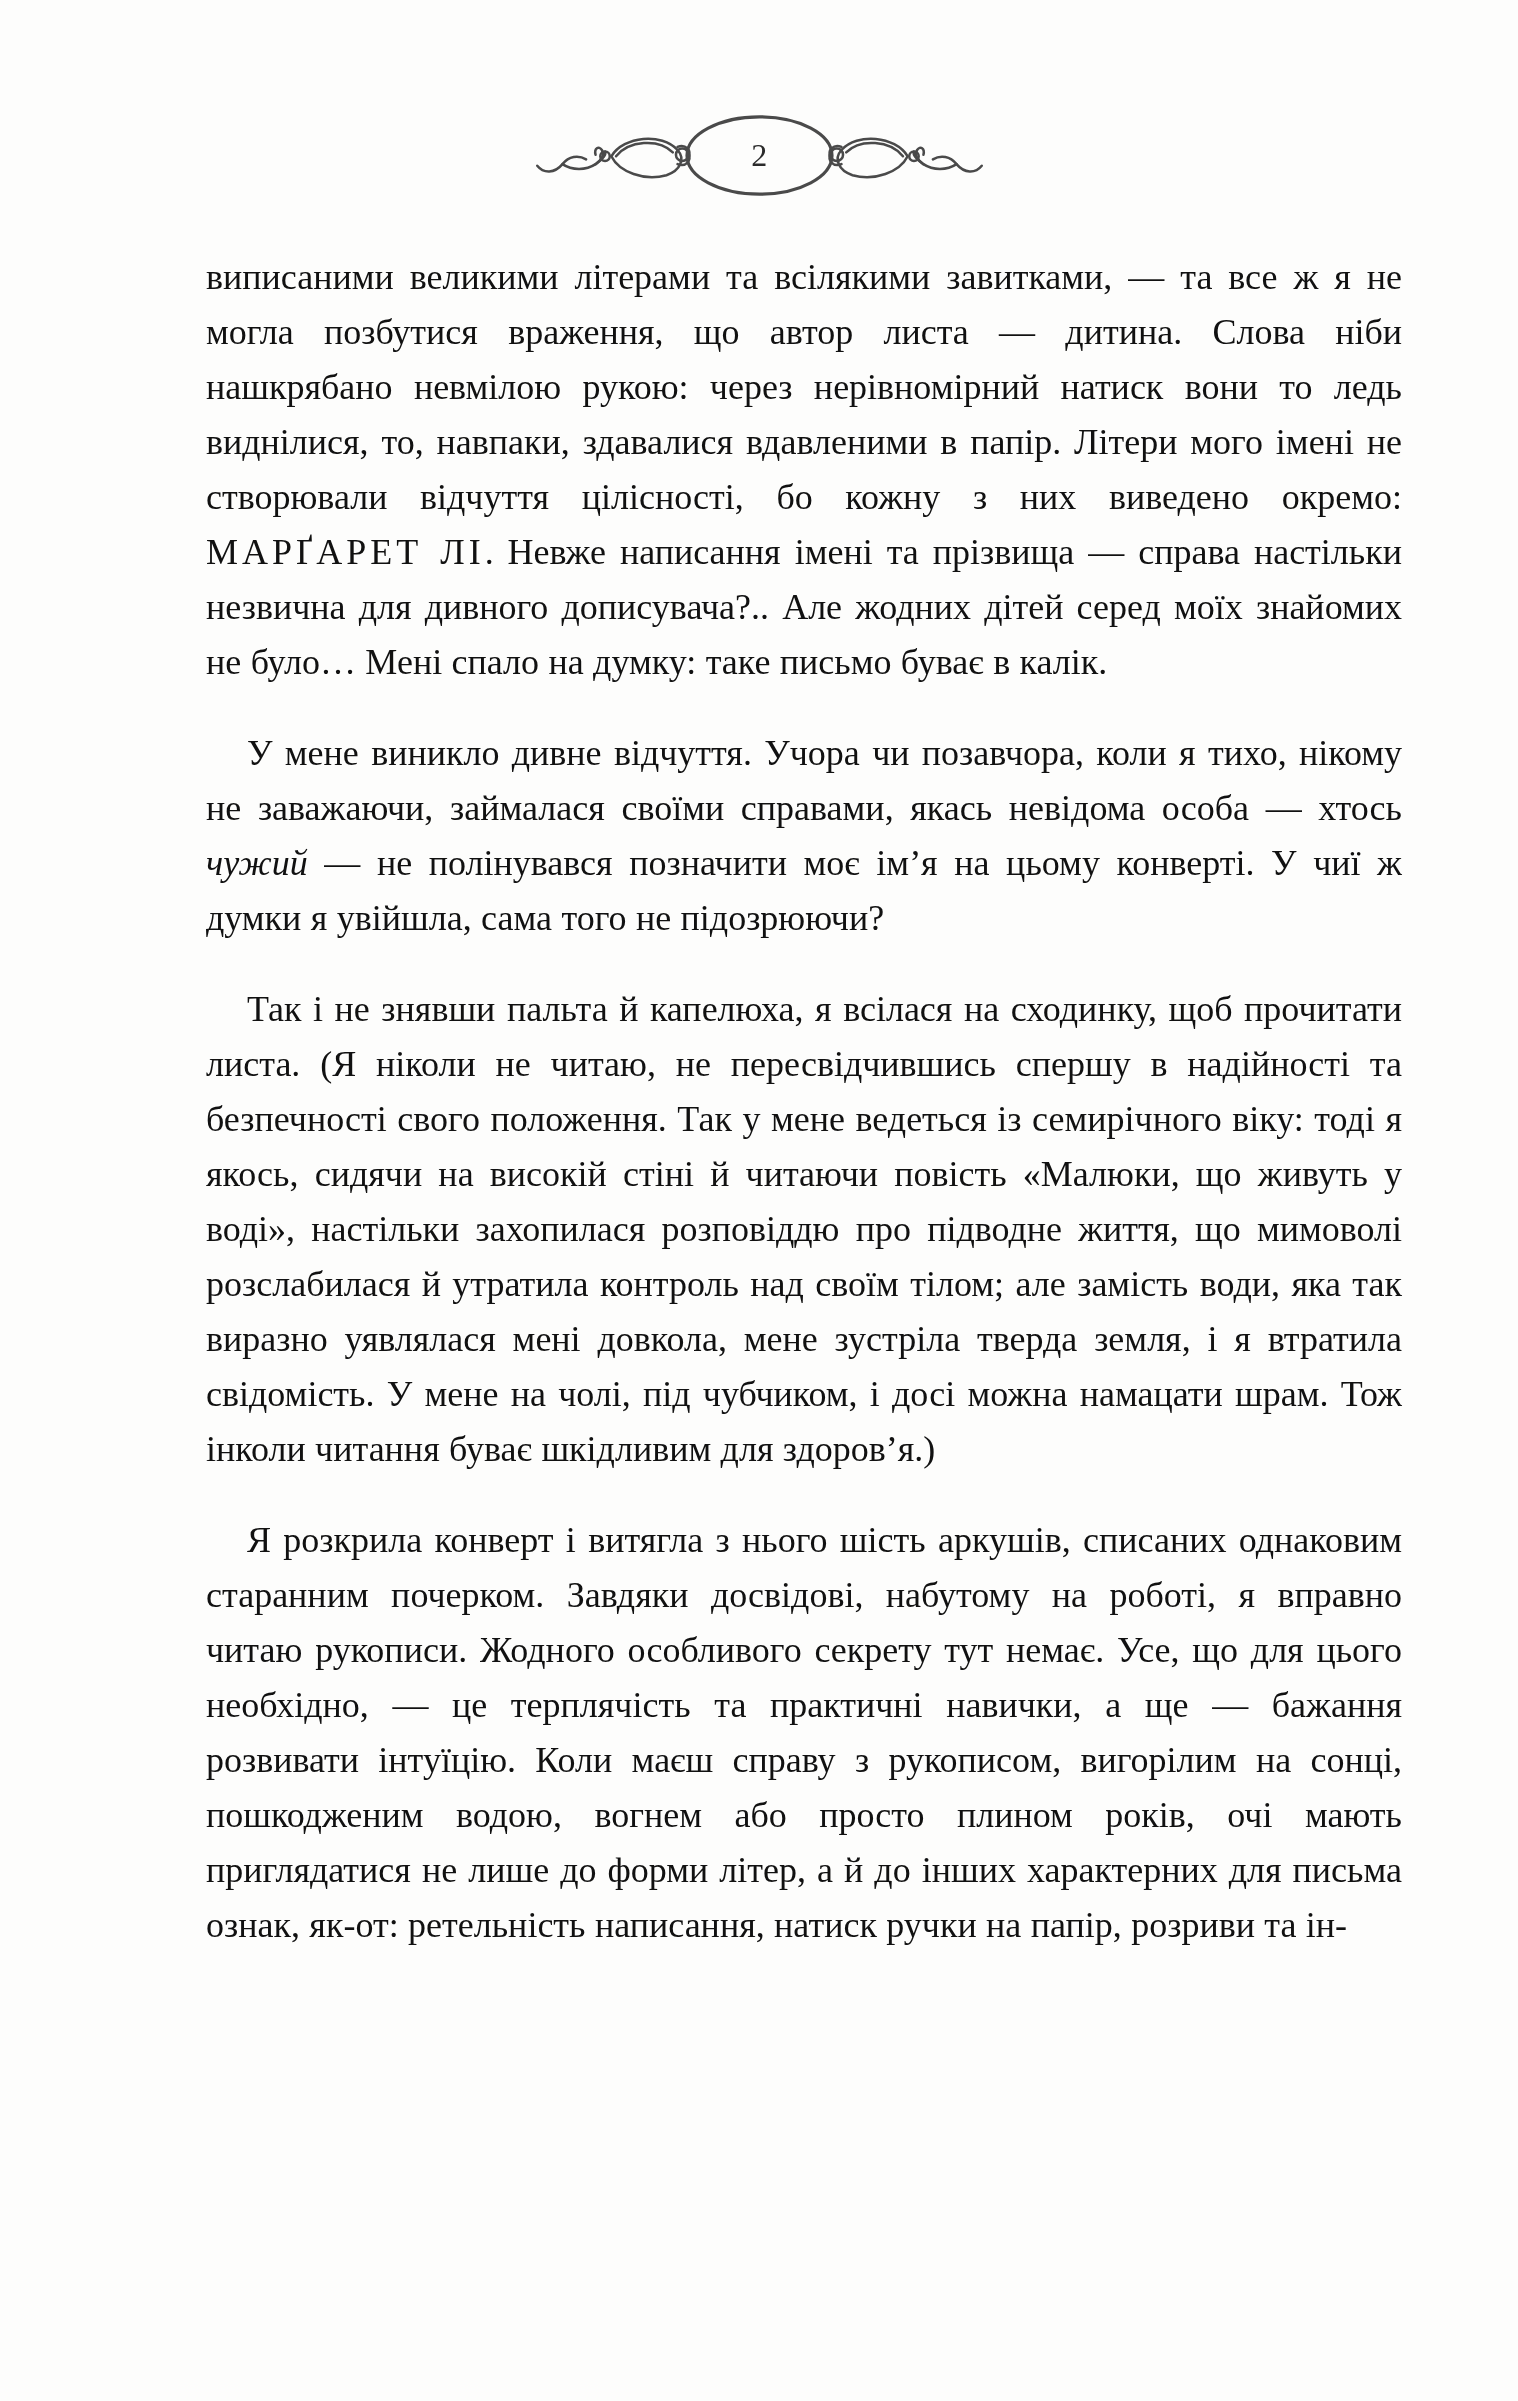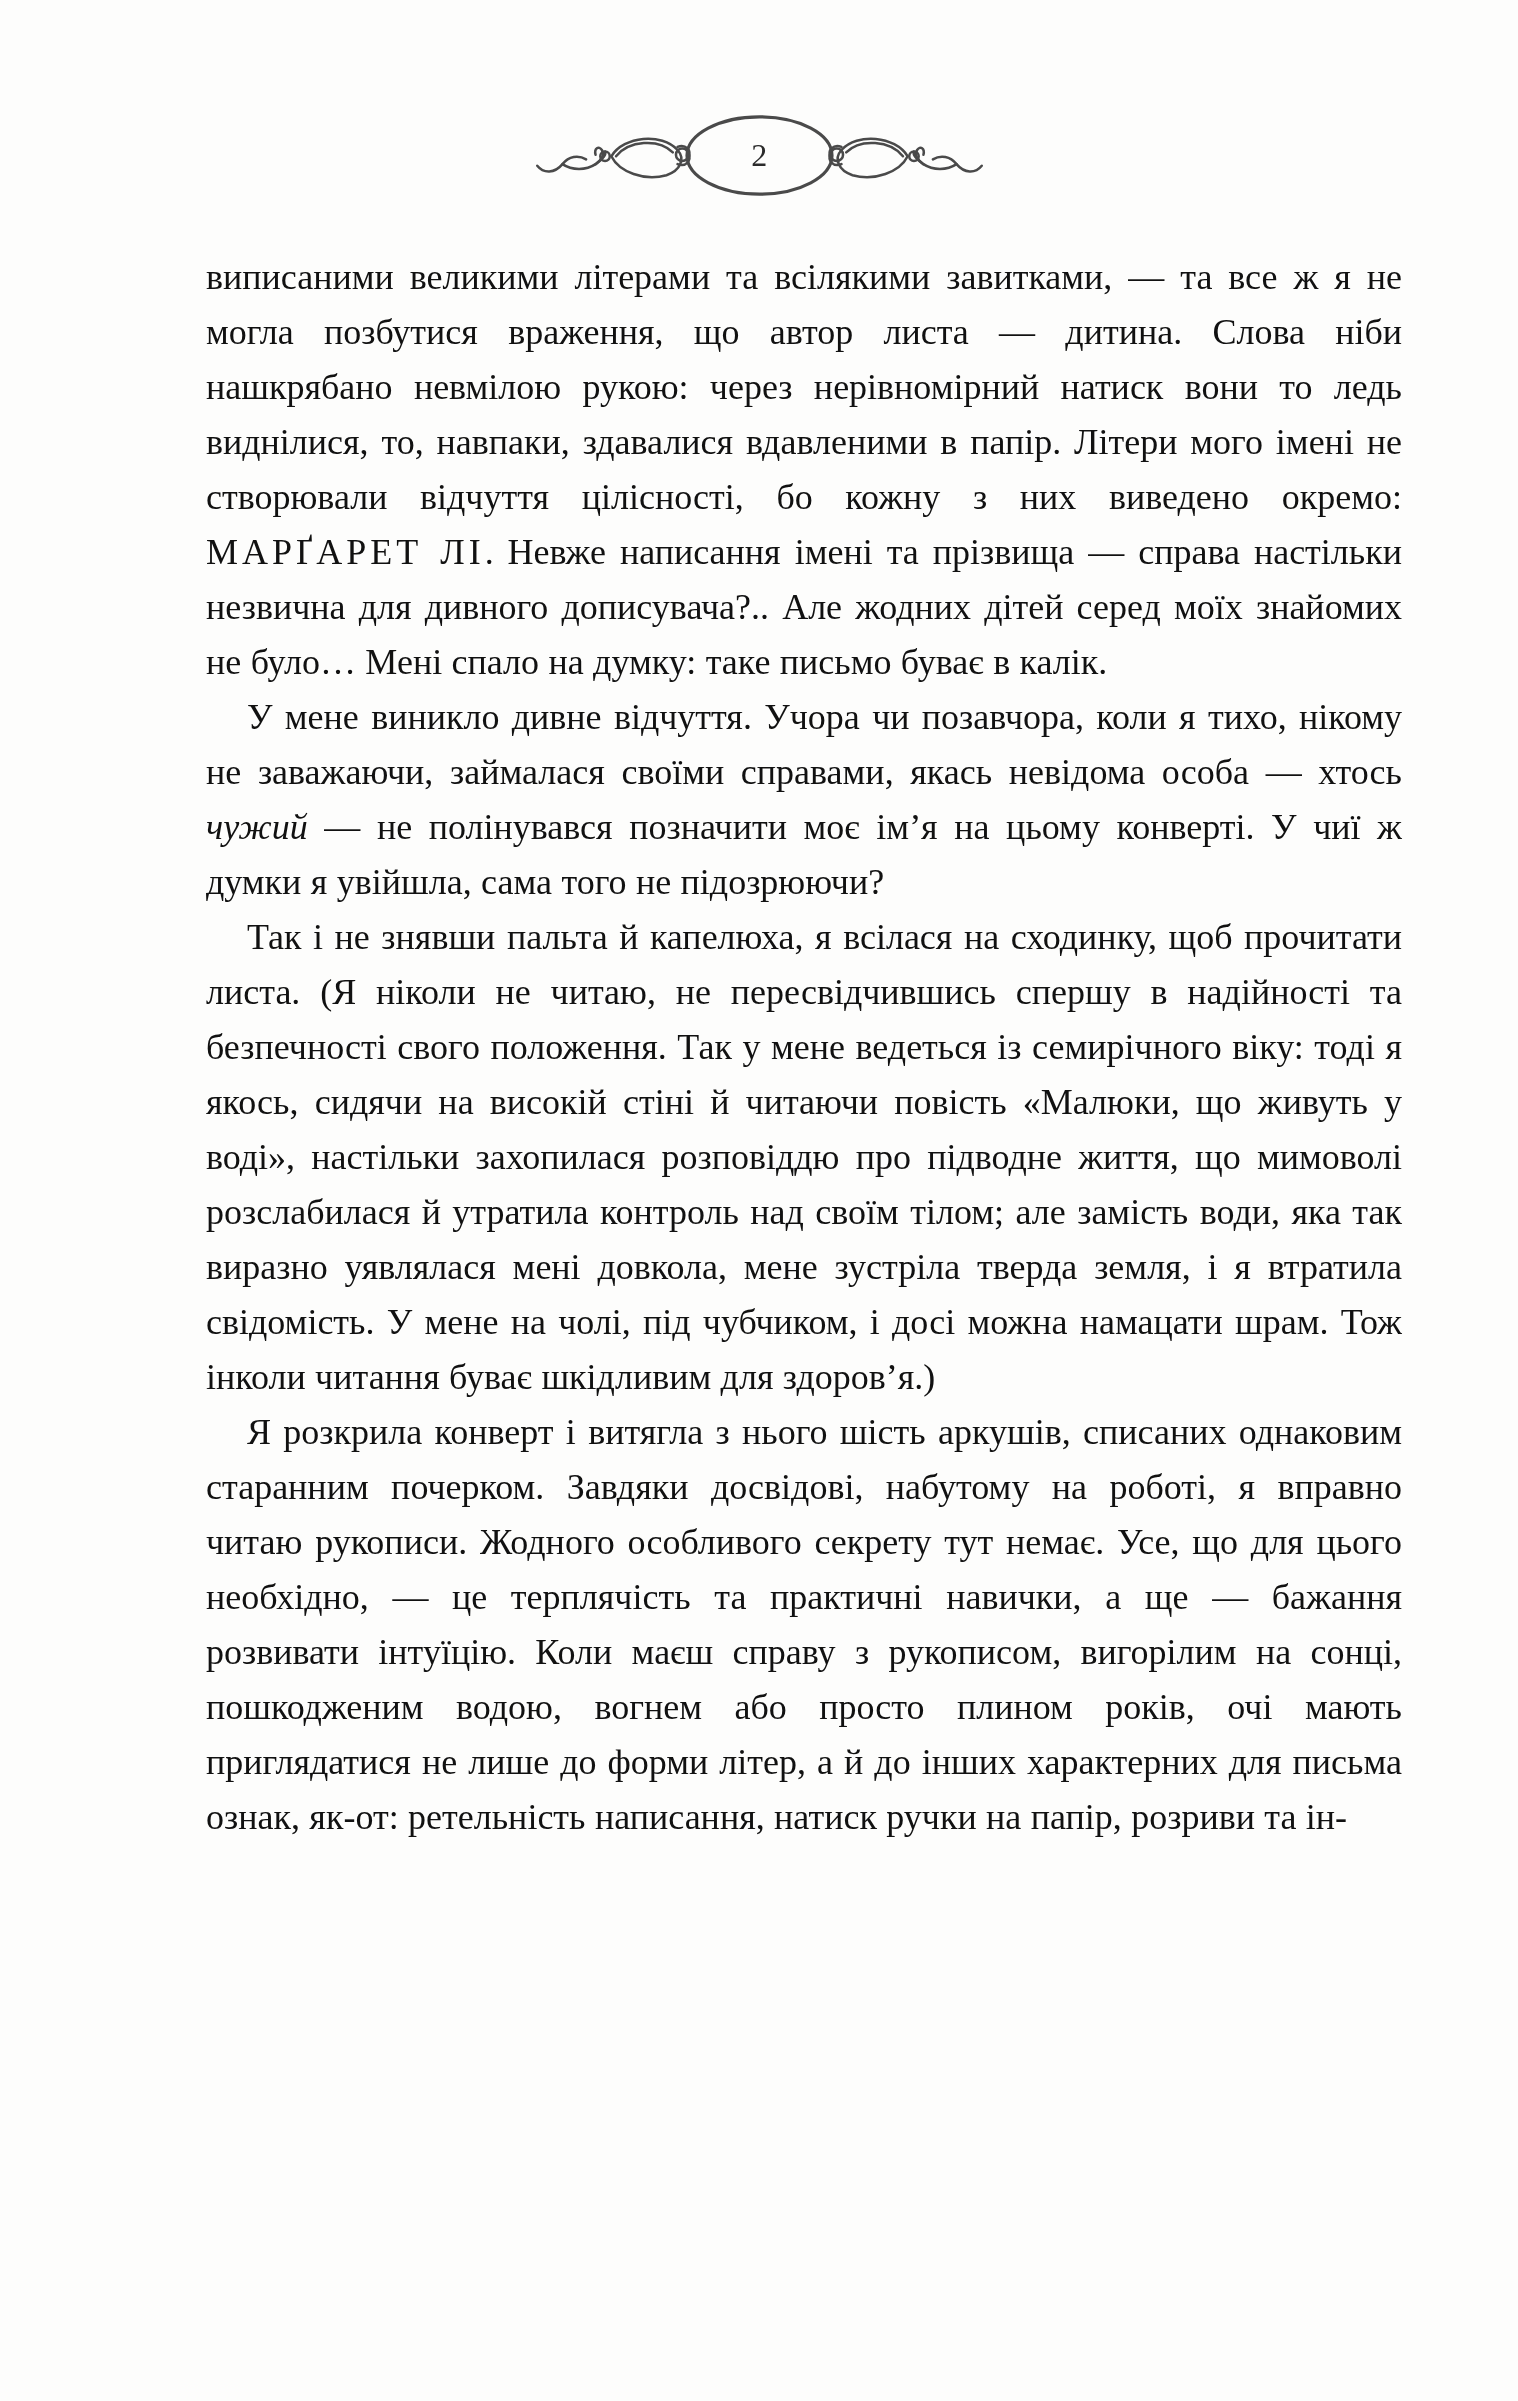--- a/index.html
+++ b/index.html
@@ -77,20 +77,21 @@
     text-justify: inter-word;
     color: #111111;
     word-spacing: 0.4px;
     hyphens: manual;
   }
   .para + .para {
     margin-top: 0;
   }
   .para.indent {
     text-indent: 41px;
+    margin-top: 36px;
   }
   
   .para { text-align-last: left; }
 
   .spaced-caps {
     letter-spacing: 4px;
   }
   .it {
     font-style: italic;
   }

